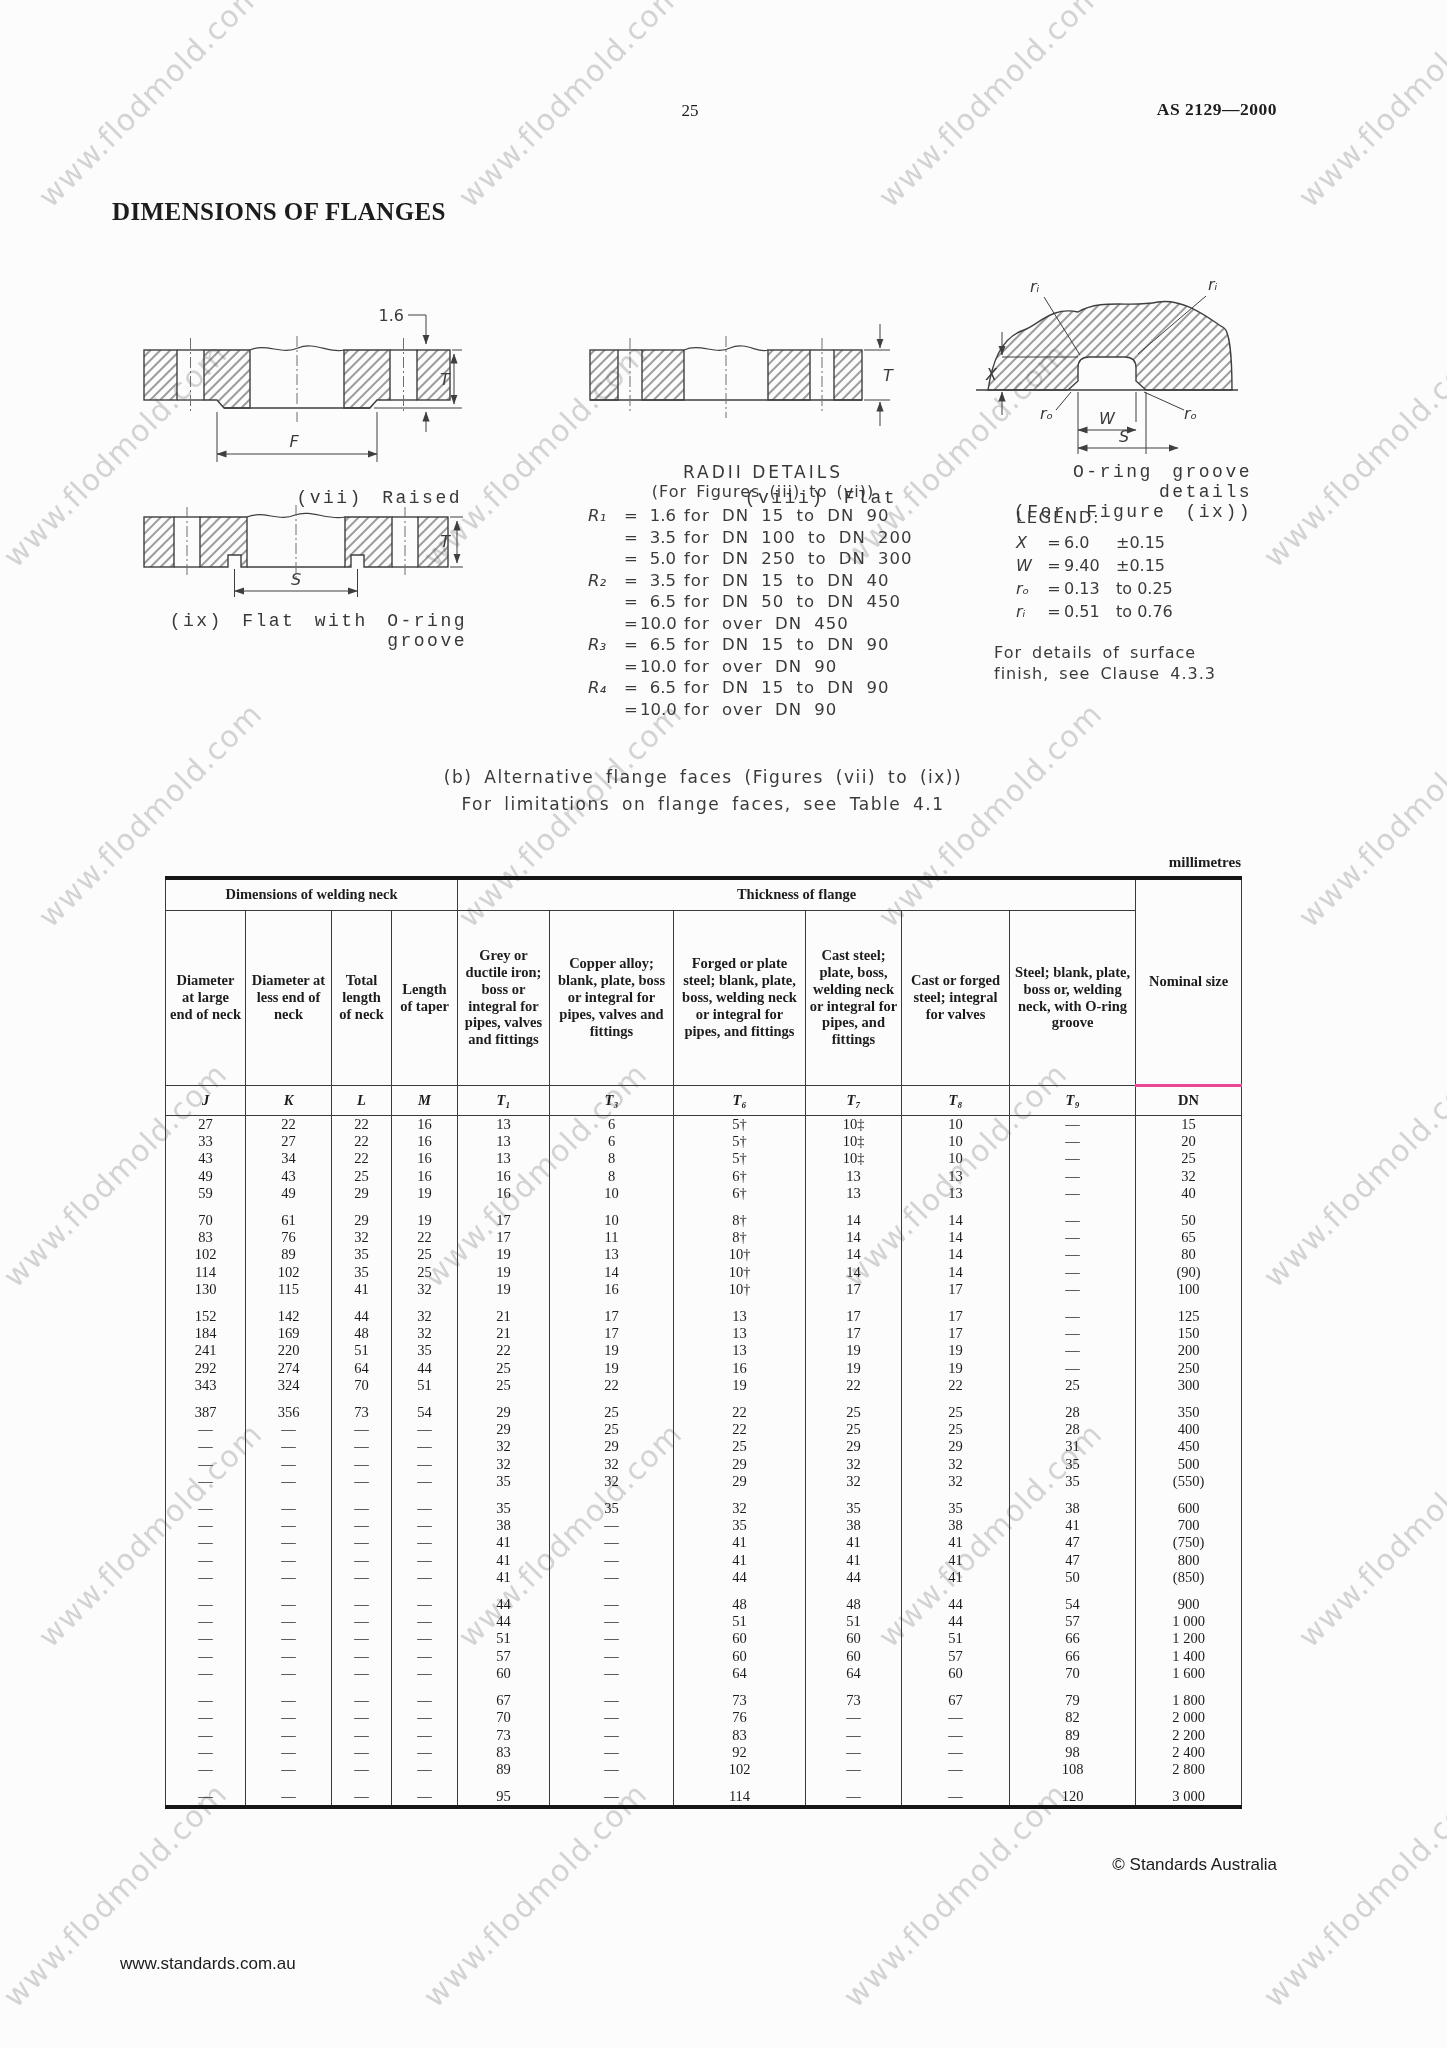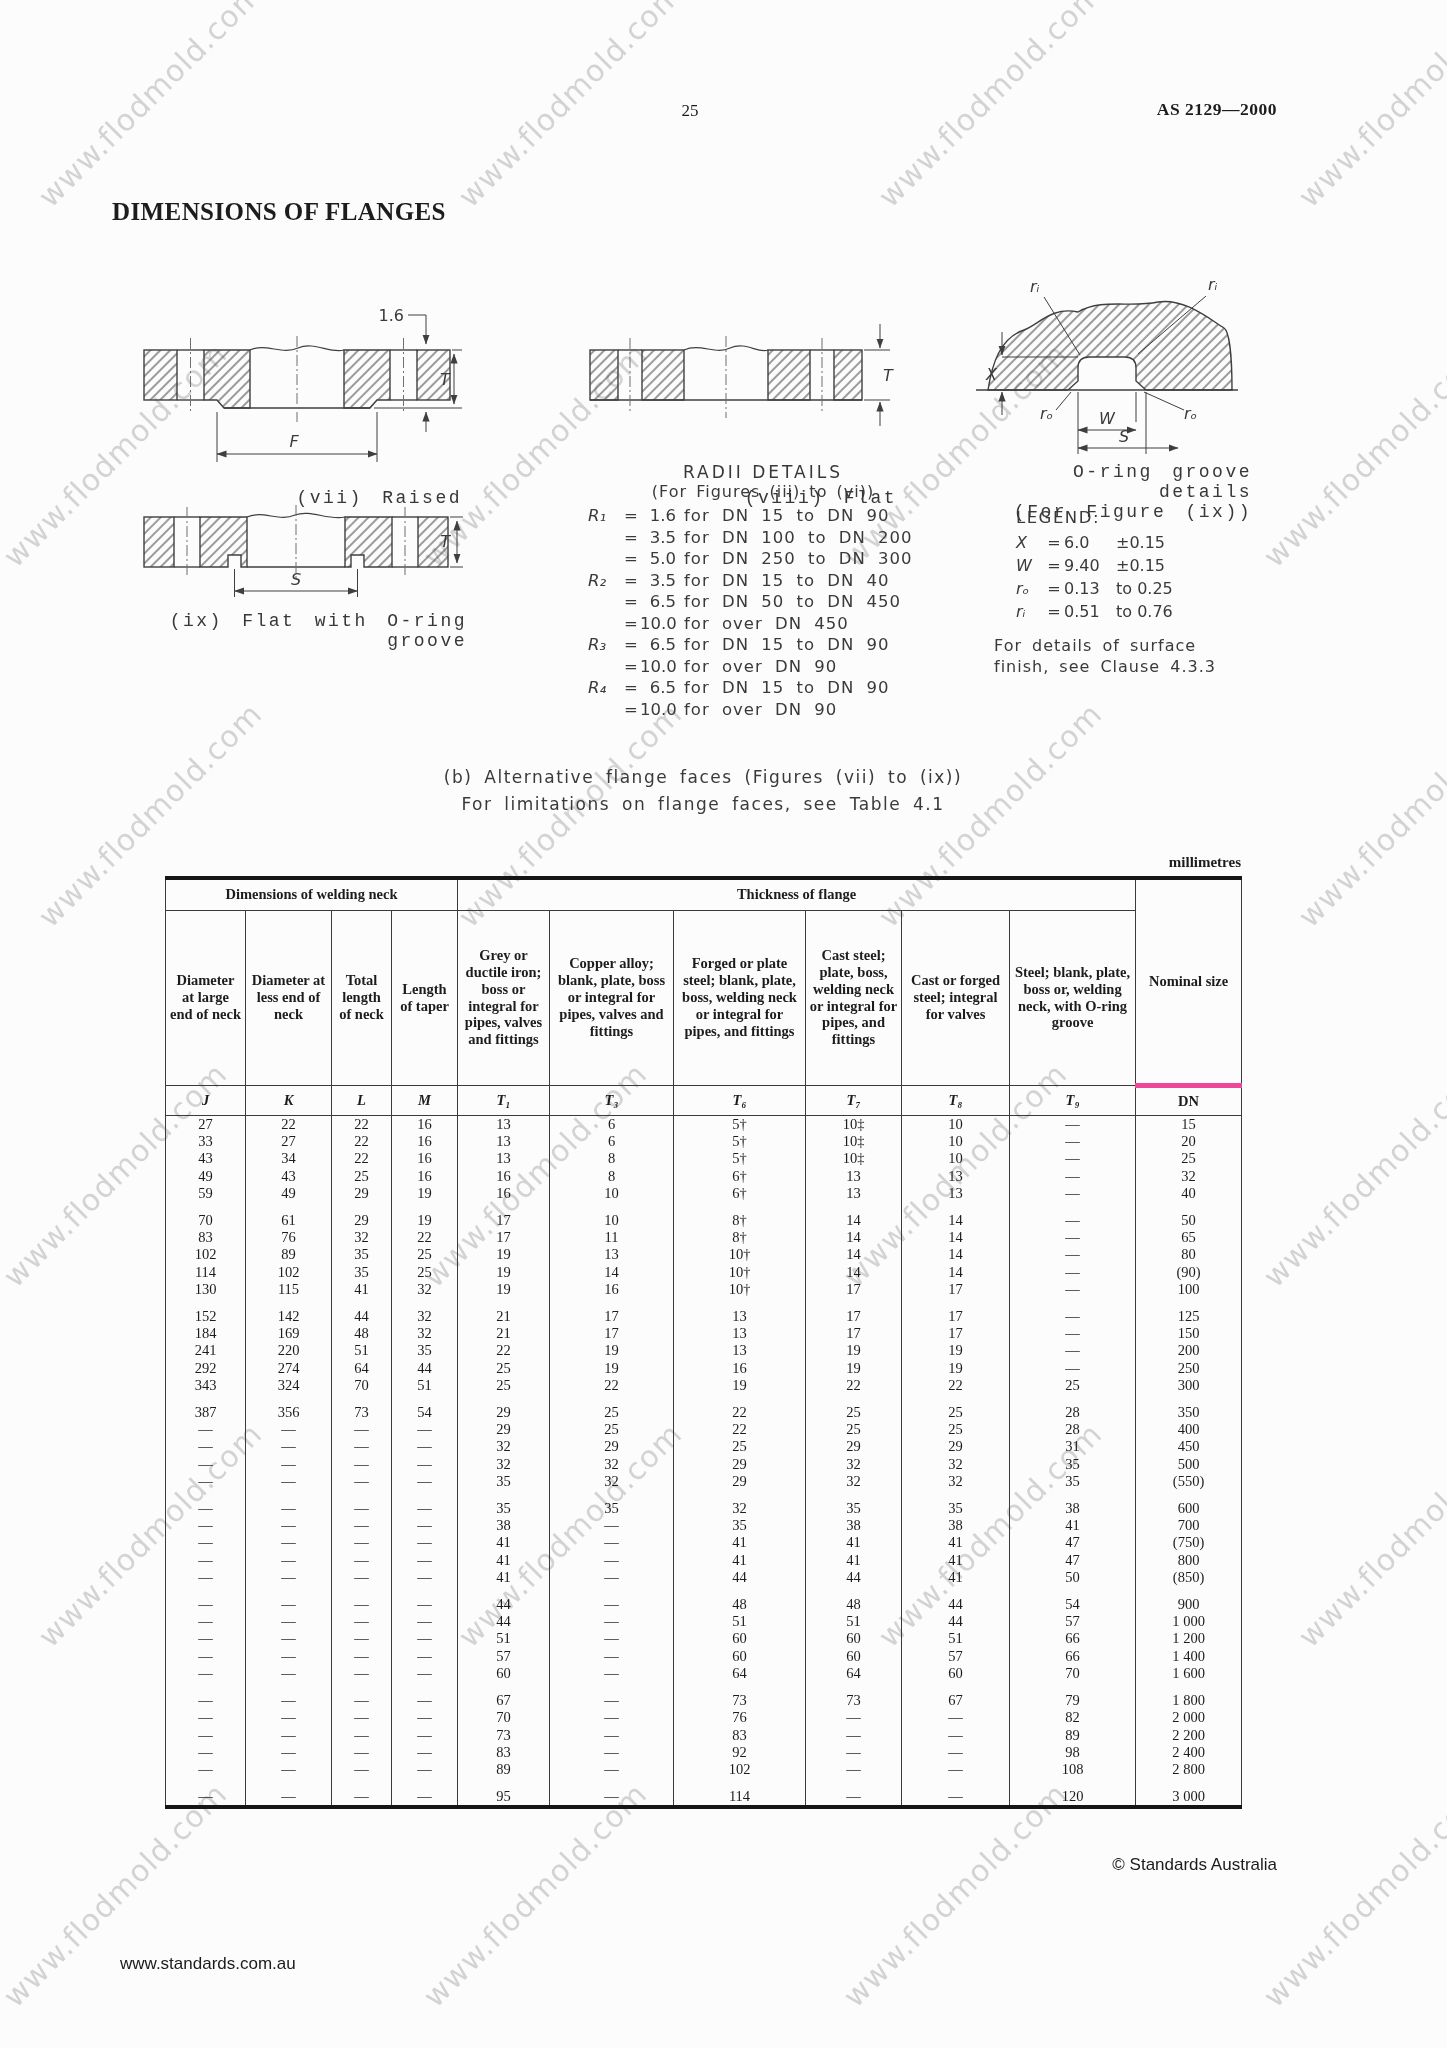--- a/index.html
+++ b/index.html
@@ -32,33 +32,33 @@
   .req{width:18px;text-align:center;}
   .rval{width:44px;text-align:right;padding-right:8px;}
   .rtxt{letter-spacing:1px;word-spacing:6px;}
   
   .legend{width:300px;font-family:"DejaVu Sans",sans-serif;color:#3a3a3a;}
   .ltitle{font-size:16.5px;letter-spacing:1.5px;margin-left:28px;margin-bottom:4px;}
   .lline{display:flex;font-size:16px;line-height:23px;margin-left:28px;}
   .llbl{width:28px;font-style:italic;}
   .leq{width:20px;text-align:center;}
   .lval{width:52px;}
-  .lnote{font-size:16px;letter-spacing:1px;word-spacing:4px;line-height:21px;margin-left:6px;margin-top:12px;}
+  .lnote{font-size:16px;letter-spacing:1px;word-spacing:4px;line-height:21px;margin-left:6px;margin-top:19px;}
   
   .capb{text-align:center;font-family:"DejaVu Sans",sans-serif;font-size:17px;color:#3a3a3a;
         letter-spacing:1.5px;word-spacing:5px;line-height:27px;}
   .units{font-size:15px;font-weight:bold;}
   
   .std-table{border-collapse:collapse;table-layout:fixed;width:1076px;
              border-top:4px solid #161616;border-bottom:4px solid #161616;background:transparent;}
   .std-table th,.std-table td{border-left:1px solid #3a3a3a;border-right:1px solid #3a3a3a;}
   .std-table thead th{font-size:14.5px;line-height:1.17;padding:2px 3px;vertical-align:middle;text-align:center;font-weight:bold;}
   .group-row th{font-size:15.5px;height:32px;border-bottom:1px solid #3a3a3a;}
   .desc-row th{height:175px;border-bottom:1px solid #3a3a3a;}
-  th.nominal{border-bottom:5px solid #ec4899;font-size:14.5px;}
+  th.nominal{border-bottom:3px solid #ec4899;font-size:14.5px;}
   .sym-row th{height:30px;border-bottom:1px solid #3a3a3a;font-size:15px;}
   .sym{font-style:italic;}
   .std-table tbody td{text-align:center;font-size:14.5px;line-height:17.4px;padding:0;}
   .std-table tr.block-start td{padding-top:9px;}
   .footnote{display:flex;justify-content:space-between;font-size:15px;color:#222;}
   .footer-txt{font-family:"Liberation Sans","DejaVu Sans",sans-serif;font-size:17px;color:#1b1b1b;}
 </style>
 </head>
 <body>
 

